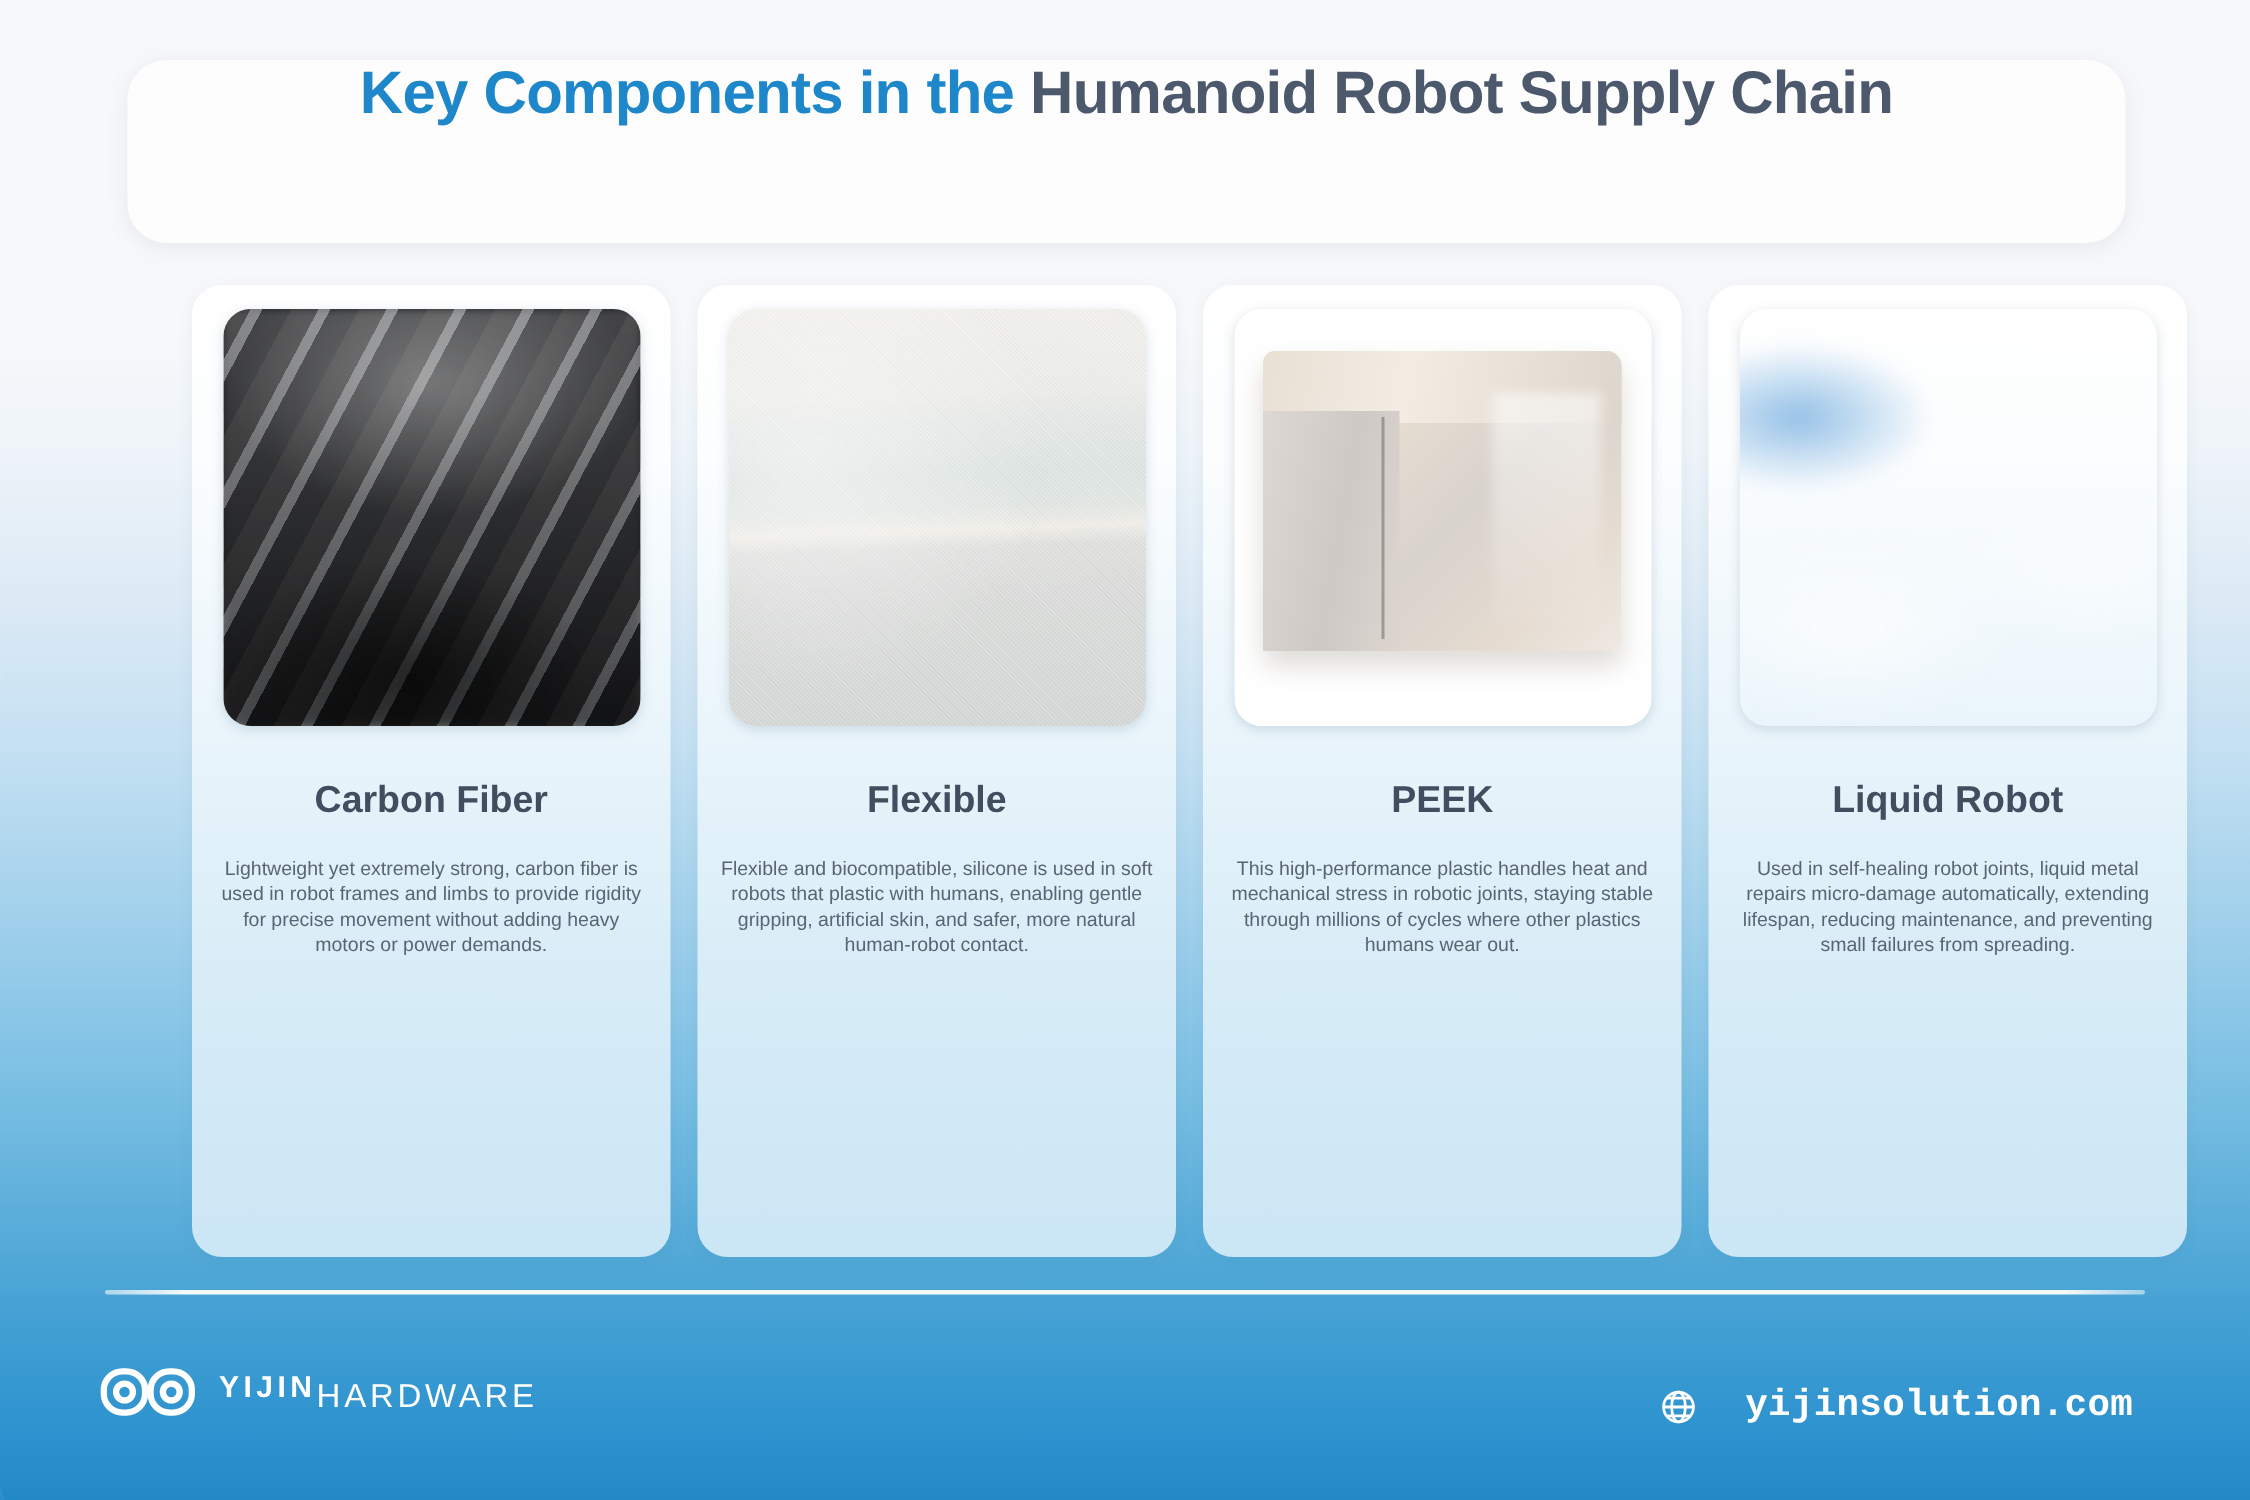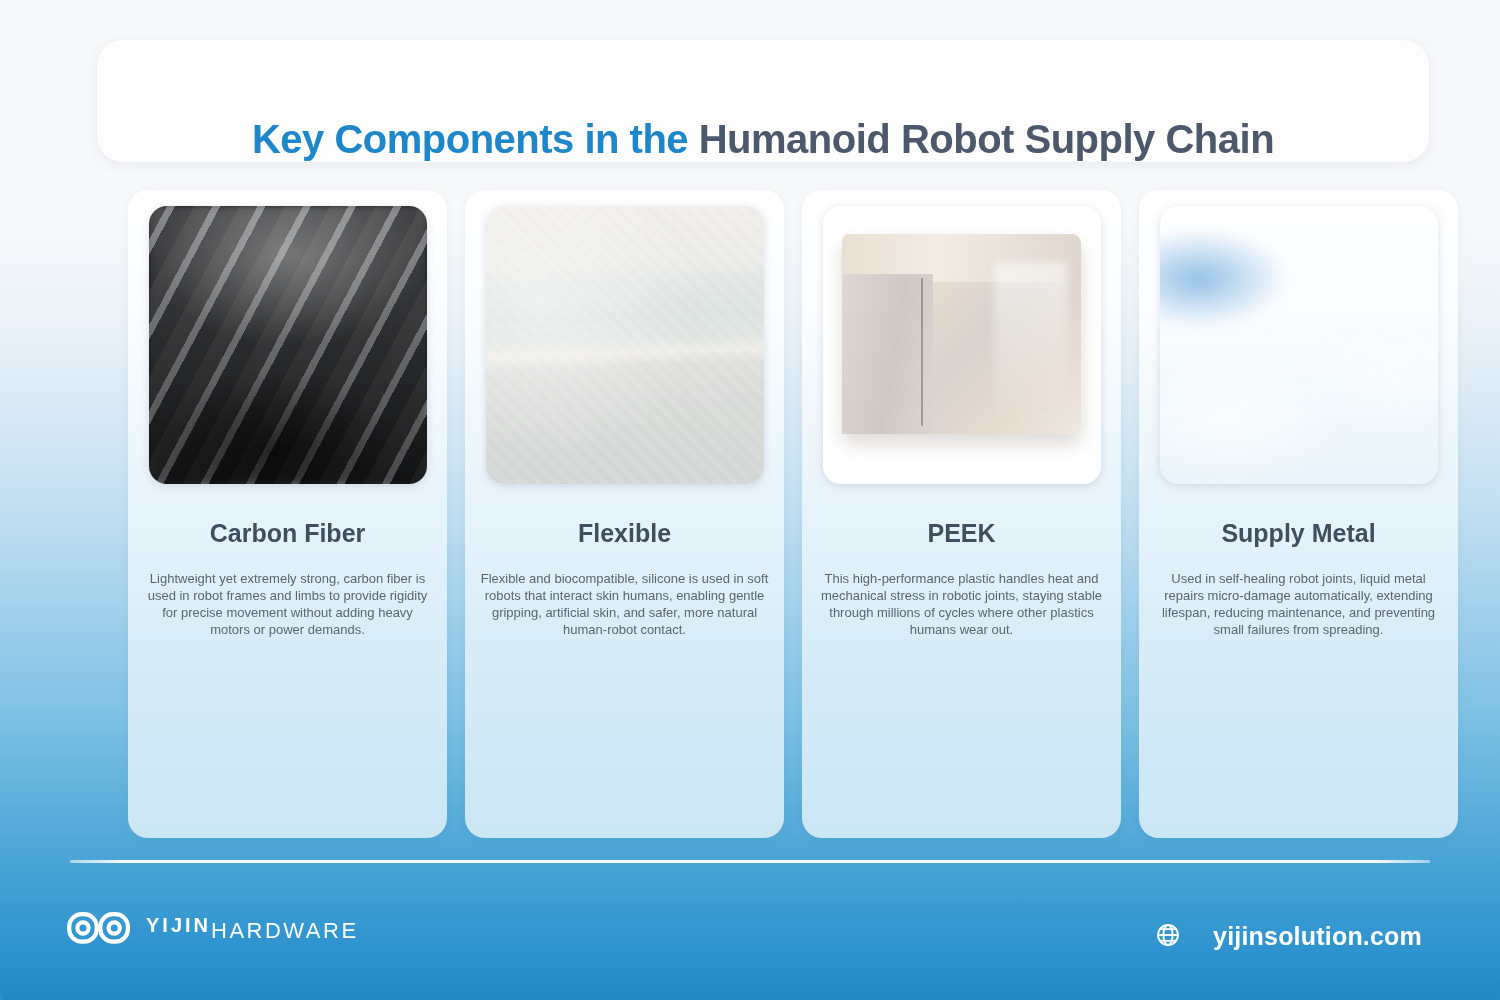--- a/index.html
+++ b/index.html
@@ -28,24 +28,24 @@
   #stage:before{
     content:"";position:absolute;left:0;top:45%;width:100%;height:55%;
     background:
       linear-gradient(115deg,rgba(255,255,255,0.07) 0 2px,rgba(255,255,255,0) 2px 120px),
       linear-gradient(72deg,rgba(255,255,255,0.05) 0 3px,rgba(255,255,255,0) 3px 200px);
     pointer-events:none;
   }
 
   
   .title-bar{
-    position:absolute;left:97px;top:40px;width:1332px;height:122px;
+    position:absolute;left:85px;top:40px;width:1332px;height:122px;
     background:#fdfdfe;border-radius:26px;
     box-shadow:0 3px 14px rgba(80,110,140,0.10);
-    display:flex;align-items:flex-end;justify-content:center;
+    display:flex;align-items:flex-start;justify-content:center;
   }
   .title-text{
     font-size:40px;font-weight:700;letter-spacing:-0.5px;white-space:nowrap;
   }
   .t-accent{color:#1d87c9;}
   .t-dark{color:#4c586c;}
 
   
   .cards{
     position:absolute;left:86px;top:190px;width:1330px;height:648px;
@@ -168,21 +168,21 @@
     position:absolute;left:0;top:880px;width:1500px;height:120px;
   }
   .brand{
     position:absolute;left:66px;top:28px;display:flex;align-items:center;gap:14px;
   }
   .brand-mark{width:66px;height:40px;display:block;}
   .brand-words{display:flex;flex-direction:row;line-height:1;}
   .brand-top{color:#ffffff;font-size:20px;font-weight:700;letter-spacing:3px;}
   .brand-bottom{color:#ffffff;font-size:22px;font-weight:400;letter-spacing:2.5px;margin-top:5px;}
   .site{
-    position:absolute;right:78px;top:42px;display:flex;align-items:flex-start;gap:32px;
+    position:absolute;right:78px;top:42px;display:flex;align-items:flex-end;gap:32px;font-family:Liberation Mono, monospace;
   }
   .globe{width:26px;height:26px;display:block;}
   .site-url{color:#ffffff;font-size:25px;font-weight:600;letter-spacing:.2px;}
 </style>
 </head>
 <body>
 
 <div id="stage">
 
   <div class="title-bar">
@@ -197,21 +197,21 @@
       </div>
       <div class="card-title">Carbon Fiber</div>
       <div class="card-body">Lightweight yet extremely strong, carbon fiber is used in robot frames and limbs to provide rigidity for precise movement without adding heavy motors or power demands.</div>
     </div>
 
     <div class="card">
       <div class="thumb">
         <div class="thumb-inner mat-silicone"></div>
       </div>
       <div class="card-title">Flexible</div>
-      <div class="card-body">Flexible and biocompatible, silicone is used in soft robots that interact skin humans, enabling gentle gripping, artificial skin, and safer, more natural human-robot contact.</div>
+      <div class="card-body">Flexible and biocompatible, silicone is used in soft robots that plastic with humans, enabling gentle gripping, artificial skin, and safer, more natural human-robot contact.</div>
     </div>
 
     <div class="card">
       <div class="thumb">
         <div class="thumb-inner mat-peek">
           <div class="peek-block">
             <div class="peek-top"></div>
             <div class="peek-face"></div>
             <div class="peek-seam"></div>
             <div class="peek-gloss"></div>
@@ -219,21 +219,21 @@
         </div>
       </div>
       <div class="card-title">PEEK</div>
       <div class="card-body">This high-performance plastic handles heat and mechanical stress in robotic joints, staying stable through millions of cycles where other plastics humans wear out.</div>
     </div>
 
     <div class="card">
       <div class="thumb">
         <div class="thumb-inner mat-liquid"></div>
       </div>
-      <div class="card-title">Supply Metal</div>
+      <div class="card-title">Liquid Robot</div>
       <div class="card-body">Used in self-healing robot joints, liquid metal repairs micro-damage automatically, extending lifespan, reducing maintenance, and preventing small failures from spreading.</div>
     </div>
 
   </div>
 
   <div class="divider"></div>
 
   <div class="footer">
 
     <div class="brand">

